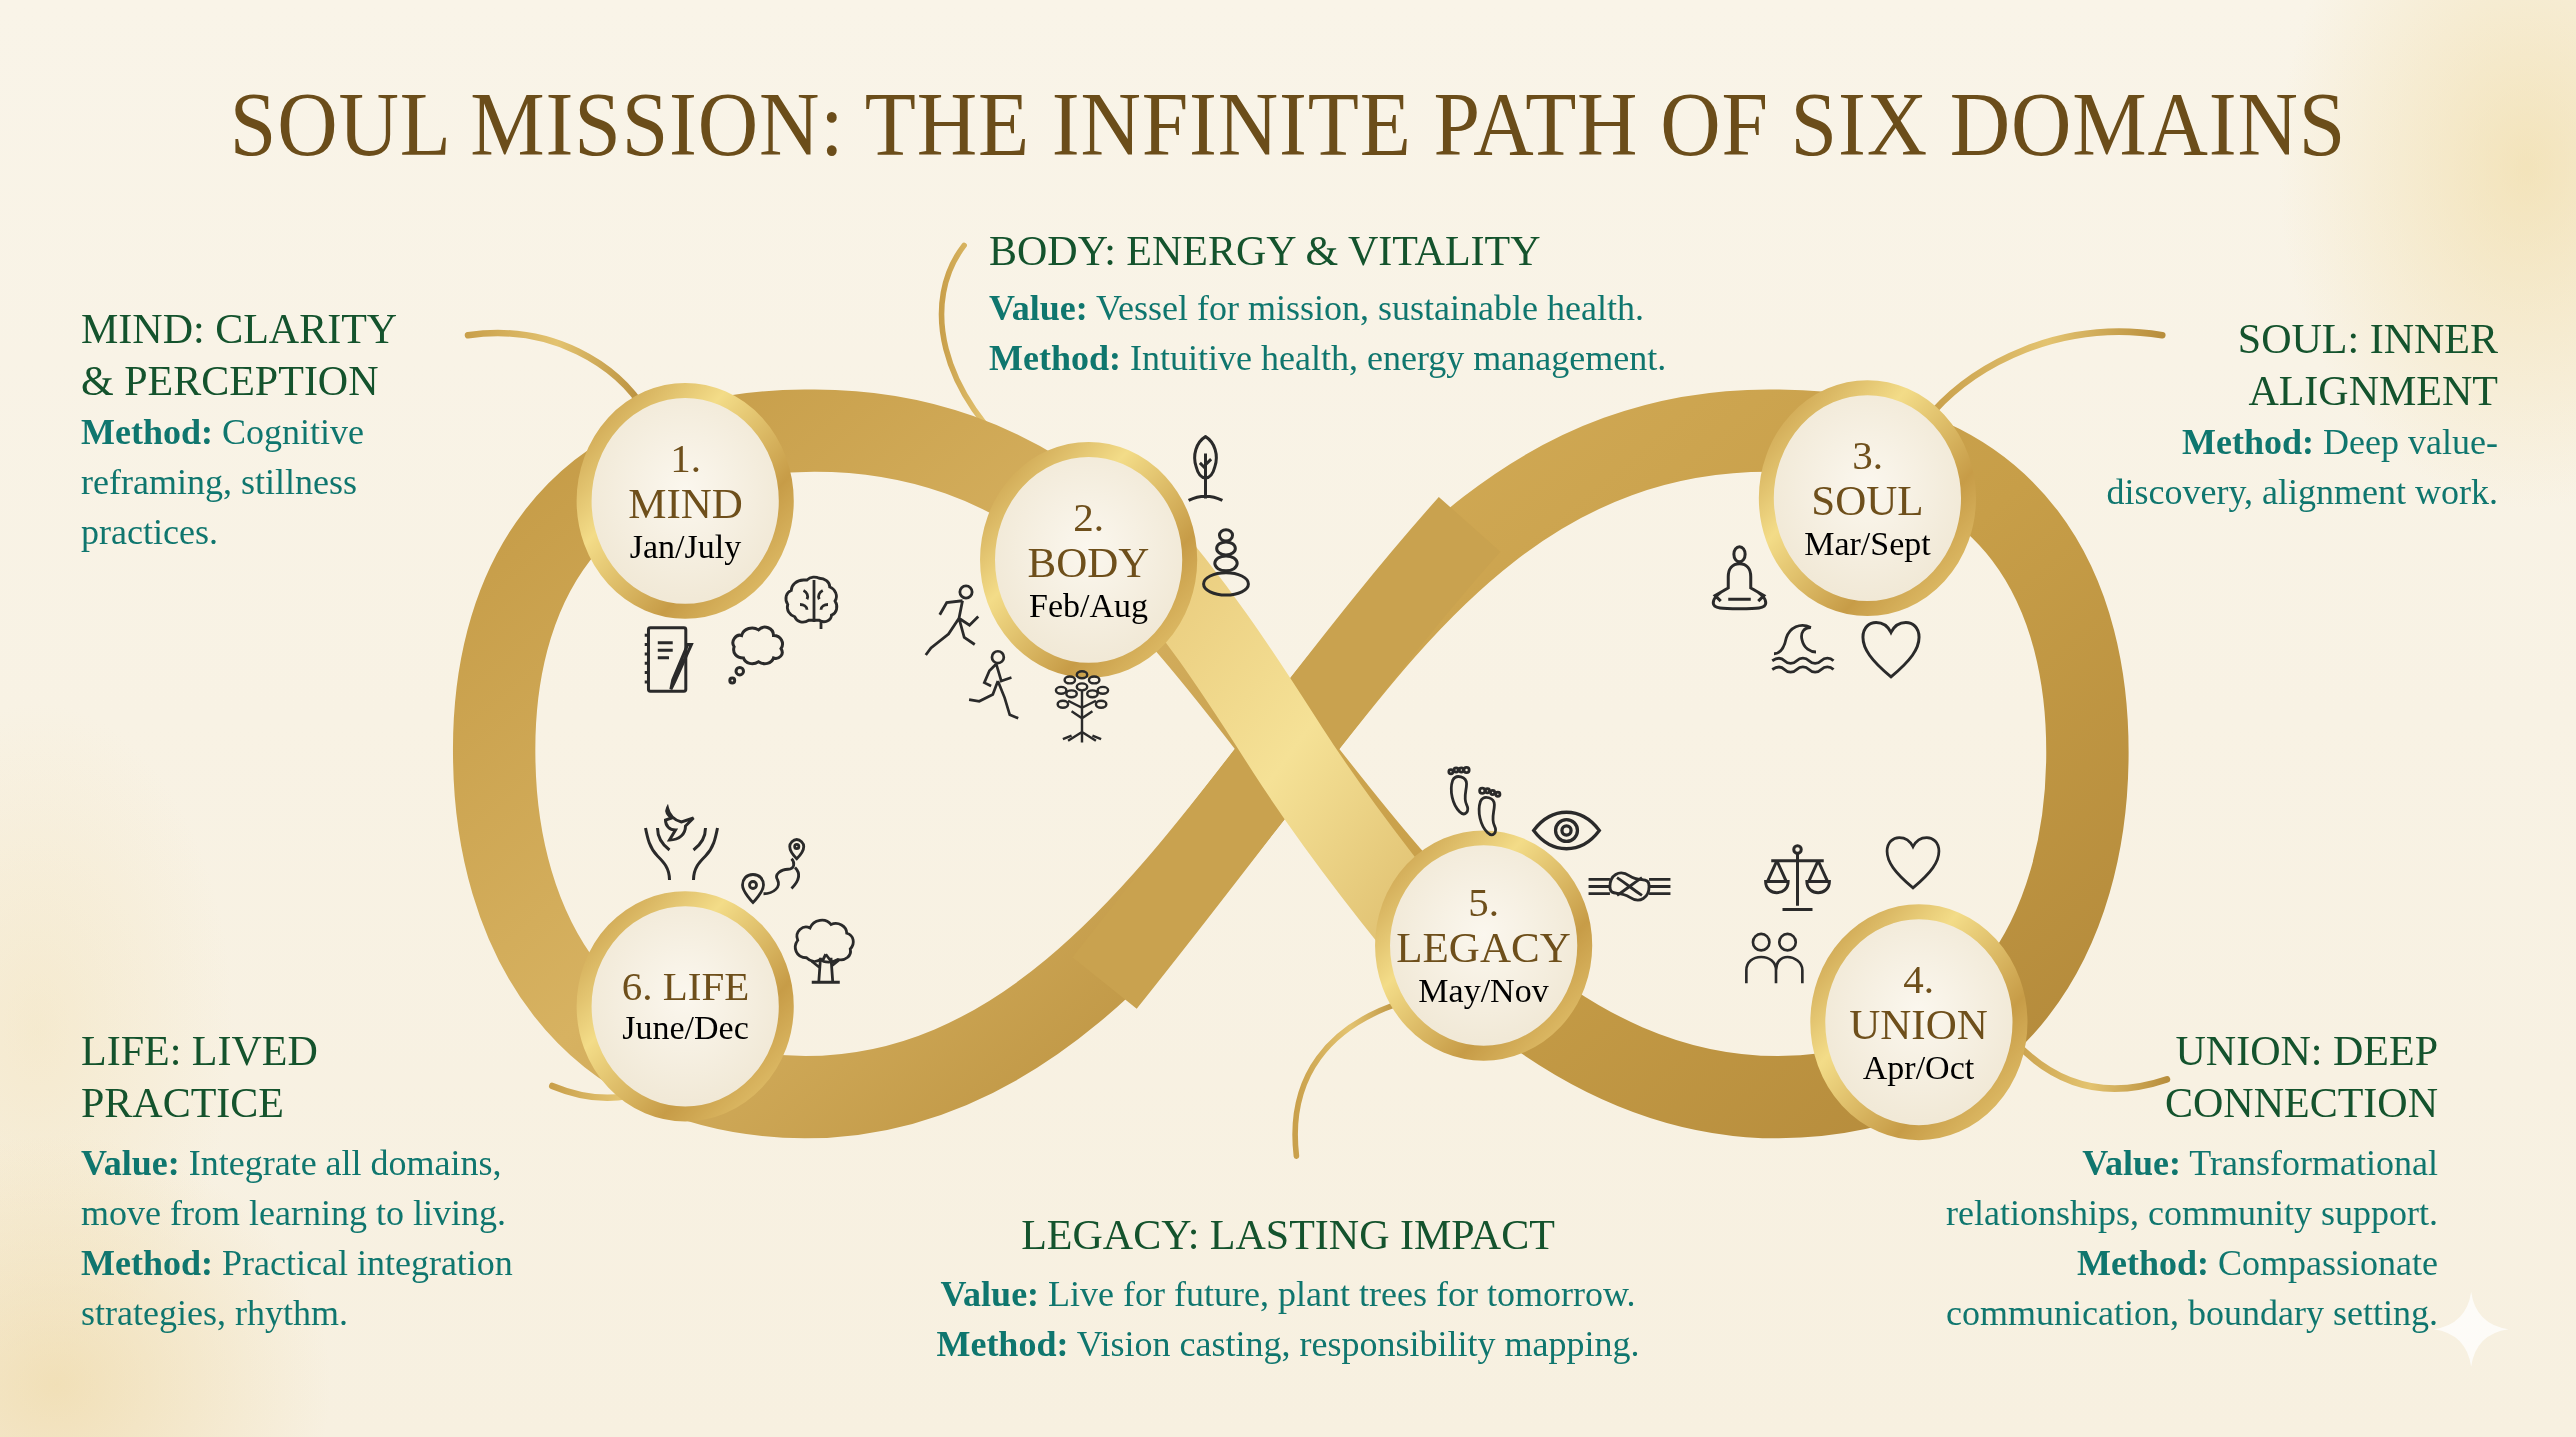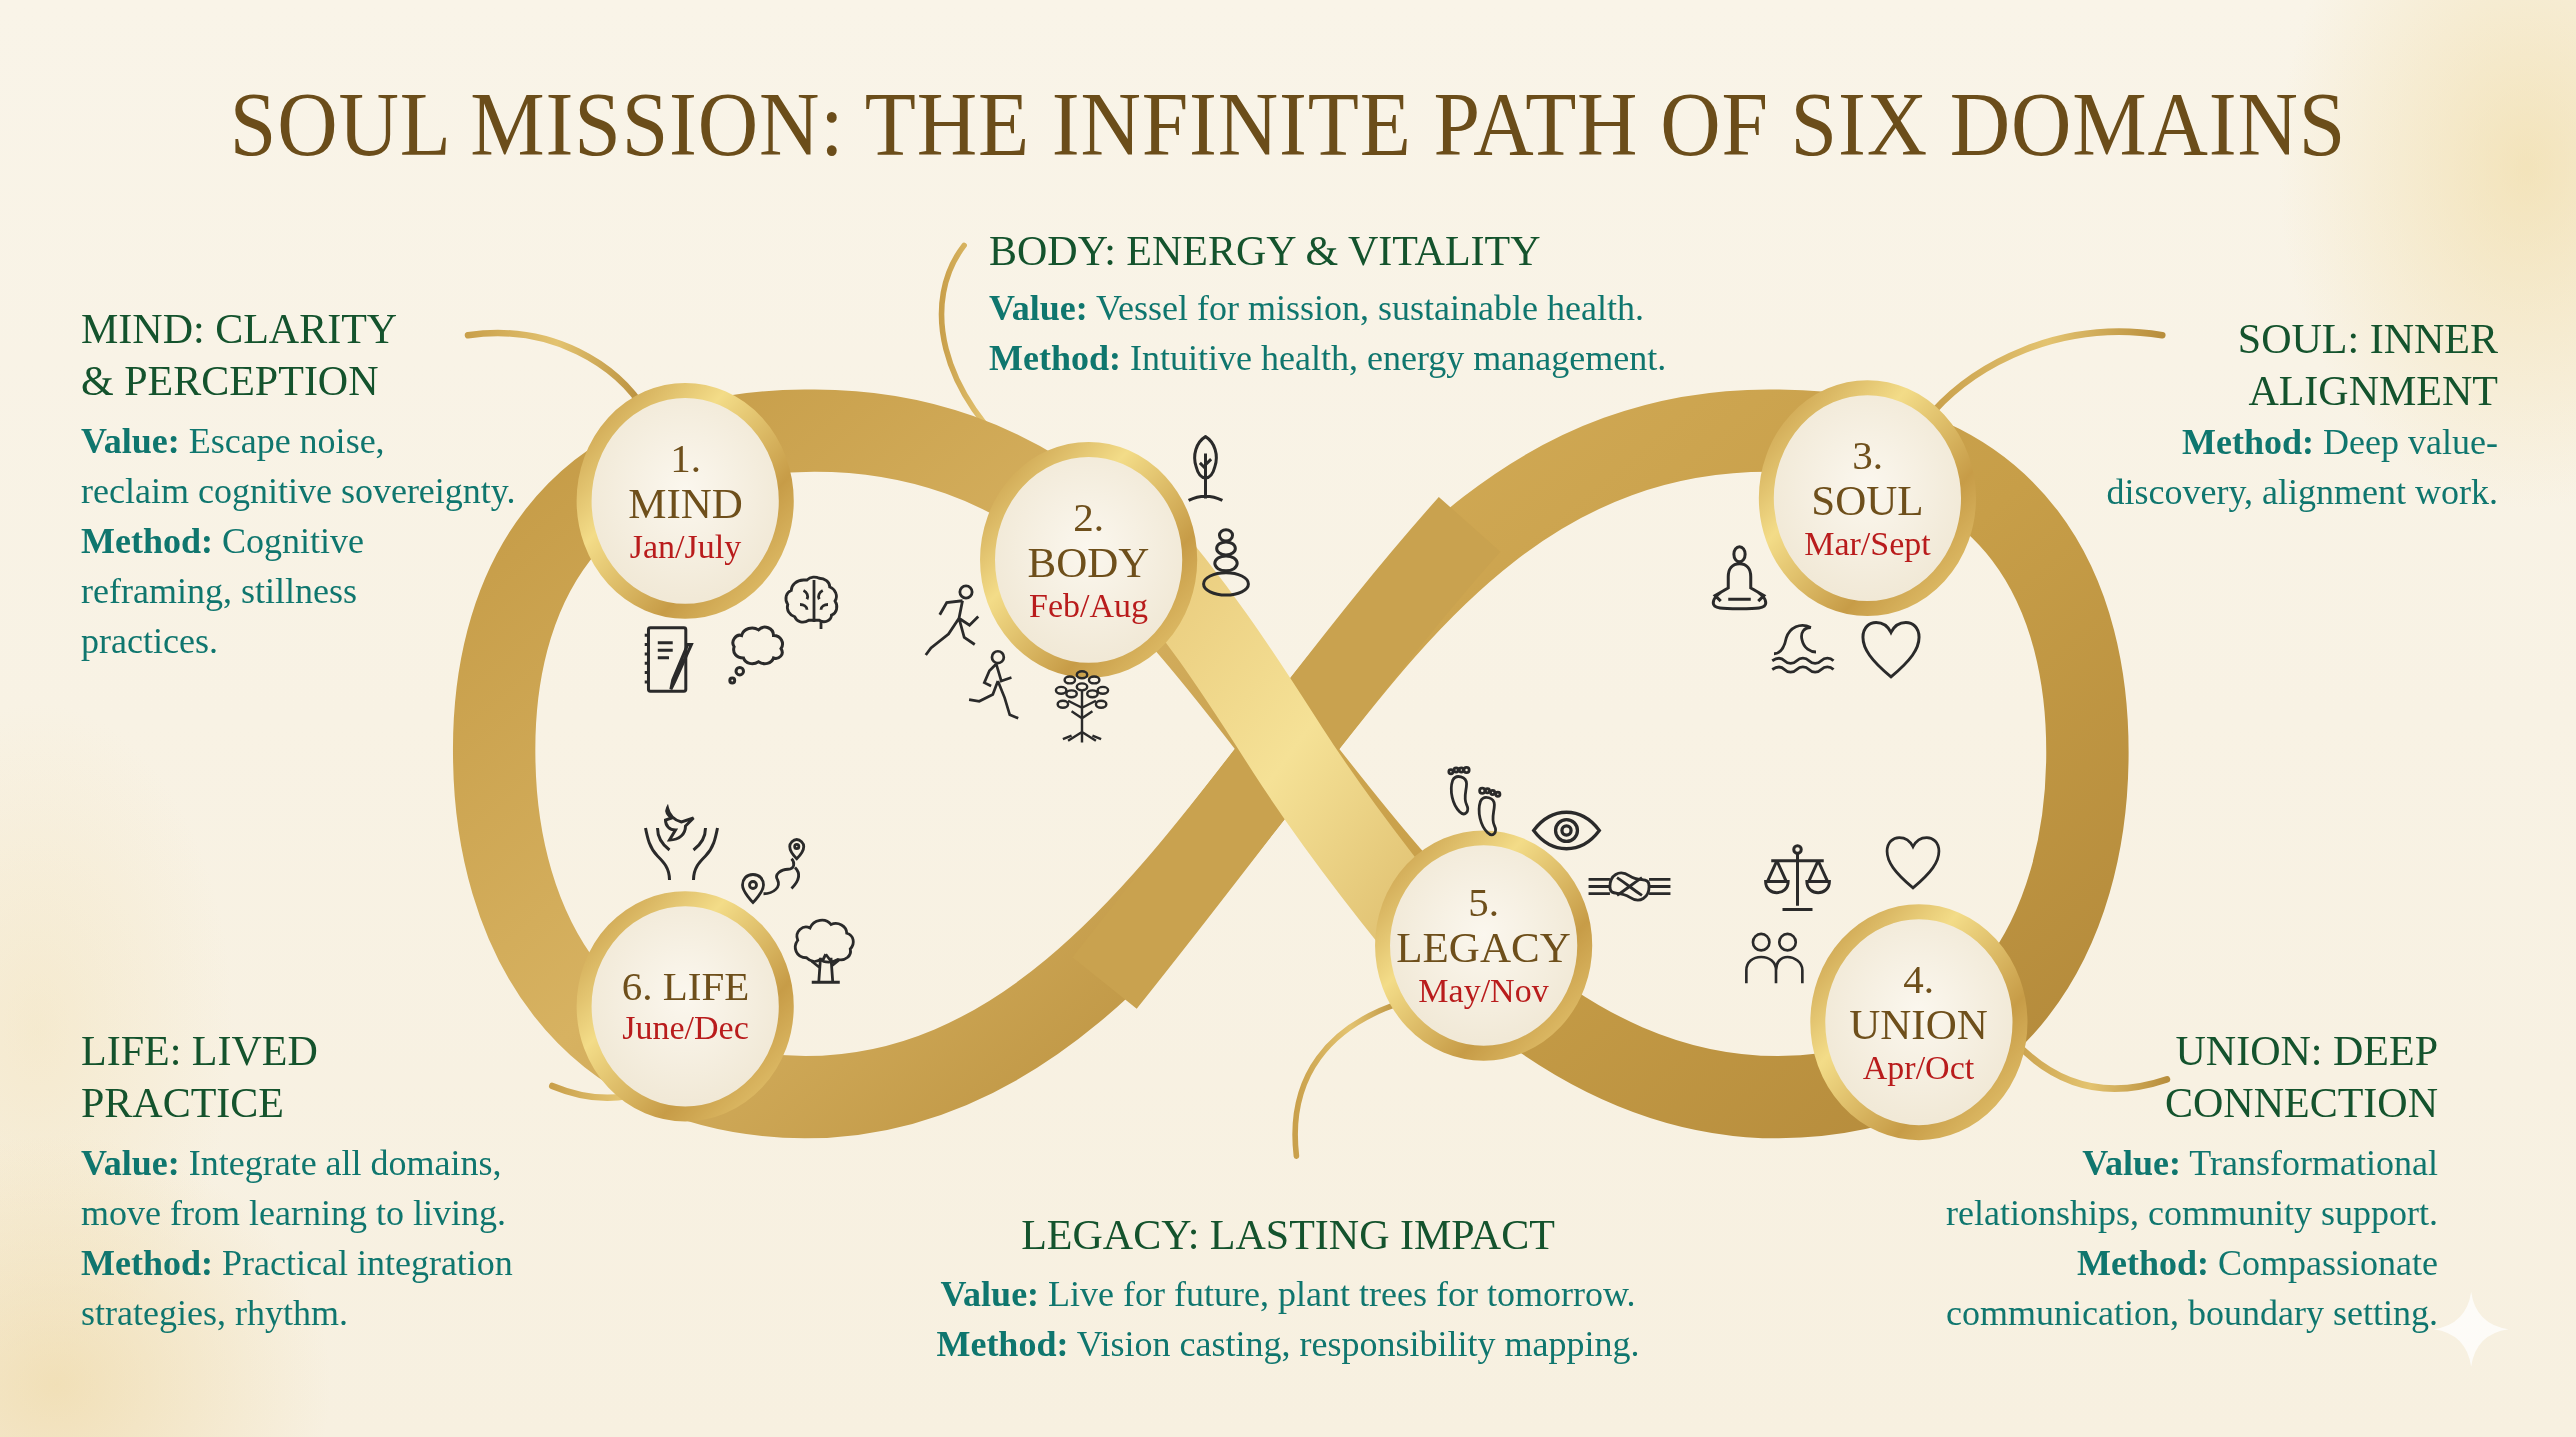--- a/index.html
+++ b/index.html
@@ -31,21 +31,21 @@
   }
   .block p b { font-weight:bold; }
   .right { text-align:right; }
   .center { text-align:center;margin-top:28px; }
   .node {
     position:absolute; text-align:center; color:#6e4f1b;
     display:flex; flex-direction:column; align-items:center; justify-content:center;
   }
   .node .num { font-size:41px; line-height:43px; }
   .node .nm { font-size:43px; line-height:47px; }
-  .node .mo { font-size:34px; line-height:39px; color:#b91c1c; }
+  .node .mo { font-size:34px; line-height:39px; color:#000000; }
   .icon { position:absolute; }
   .icon svg { width:100%; height:100%; }
 </style>
 </head>
 <body>
 
 <div class="bg"></div>
 
 <div class="title">SOUL MISSION: THE INFINITE PATH OF SIX DOMAINS</div>
 
@@ -135,21 +135,20 @@
   <span class="nm">LEGACY</span>
   <span class="mo">May/Nov</span>
 </div>
 <div class="node" style="left:590px; top:936px; width:191px; height:140px;">
   <span class="num">6. LIFE</span>
   <span class="mo">June/Dec</span>
 </div>
 
 <div class="block" style="left:81px; top:303px; width:524px;">
   <h2><span>MIND: CLARITY</span><br><span>&amp; PERCEPTION</span></h2>
-  <p style="margin-top:9.4px;"><b>Value:</b><span> Escape noise,</span><br><span>reclaim cognitive sovereignty.</span></p>
   <p><b>Method:</b><span> Cognitive</span><br><span>reframing, stillness</span><br><span>practices.</span></p>
 </div>
 
 <div class="block" style="left:989px; top:225px; width:842px;">
   <h2>BODY: ENERGY &amp; VITALITY</h2>
   <p style="margin-top:5.6px;"><b>Value:</b><span> Vessel for mission, sustainable health.</span></p>
   <p><b>Method:</b><span> Intuitive health, energy management.</span></p>
 </div>
 
 <div class="block right" style="left:1994px; top:313px; width:504px;">

